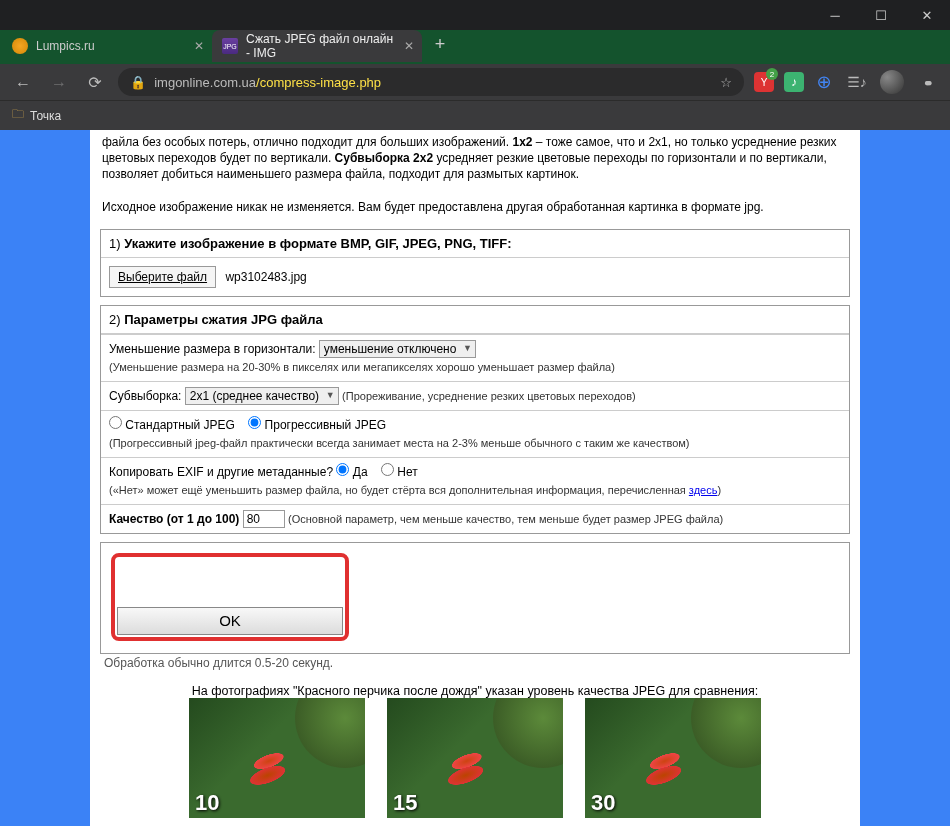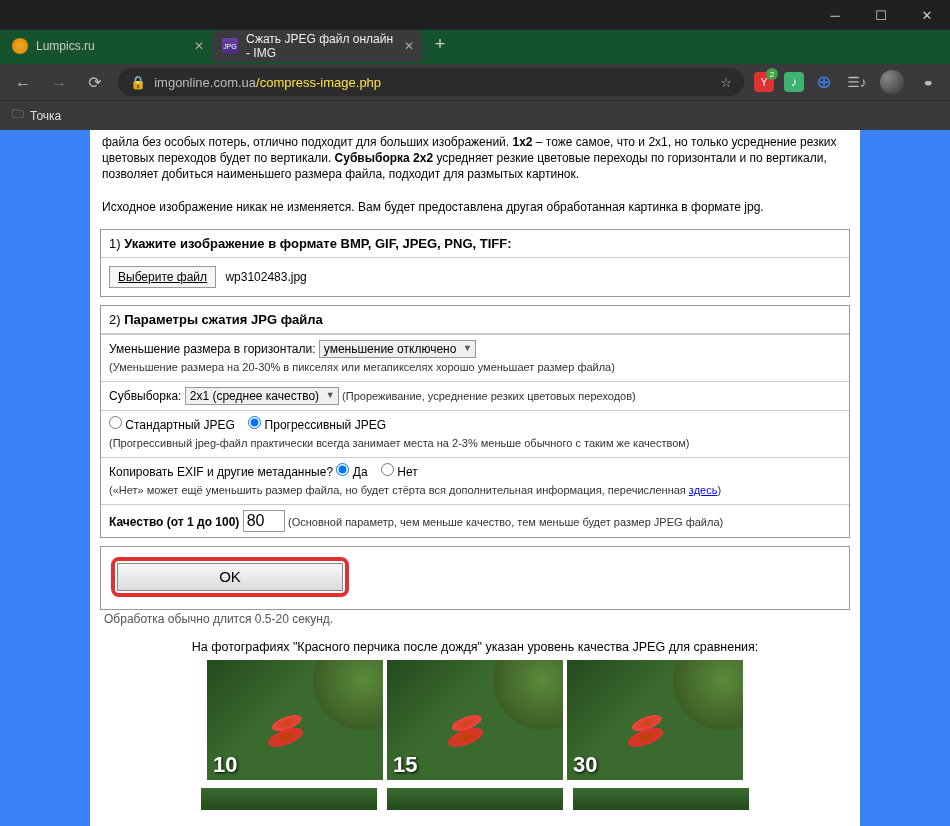--- a/index.html
+++ b/index.html
@@ -52,30 +52,30 @@
   .file-name { margin-left: 6px; }
 
   .row { padding: 5px 8px; border-top: 1px solid #ccc; line-height: 1.5; }
   .row:first-child { border-top: none; }
   .row label { font-size: 12px; }
   .sel { border: 1px solid #999; background: #efefef; font-size: 12px; padding: 1px 18px 1px 4px; appearance: none; position:relative; }
   .sel-wrap { position:relative; display:inline-block; }
   .sel-wrap::after { content:"▼"; position:absolute; right:4px; top:2px; font-size:9px; color:#555; pointer-events:none;}
   .hint { color: #333; font-size: 11px; }
   .radio-lbl { margin-right: 10px; }
-  .qinput { width: 42px; border: 1px solid #999; padding: 1px 3px; font-size:16px; }
+  .qinput { width: 42px; border: 1px solid #999; padding: 1px 3px; font-size:12px; }
   .link { color: #0000EE; text-decoration: underline; }
 
   .okwrap { border: 1px solid #999; margin: 4px 10px 2px 10px; padding: 10px; position: relative; }
   .ok-highlight { border: 4px solid #e03030; border-radius: 8px; padding: 2px; display:inline-block; margin-bottom: 2px;}
-  .ok-btn { width: 226px; height: 28px; background: linear-gradient(#f8f8f8,#dcdcdc); border: 1px solid #888; font-size: 15px; }
+  .ok-btn { width: 226px; height: 28px; background: linear-gradient(#f8f8f8,#dcdcdc); border: 1px solid #888; font-size: 15px; margin-top: 48px; }
   .proc { font-size: 12px; color: #555; margin: 2px 14px 10px 14px; }
 
   .cmp-title { text-align: center; font-size: 12.5px; margin-top: 14px; }
-  .thumbs { display: flex; justify-content: center; gap: 4px; margin-top: 6px; }
+  .thumbs { display: flex; justify-content: center; gap: 22px; }
   .thumb { width: 176px; height: 120px; position: relative; background: linear-gradient(135deg,#244a1e 0%,#3a6a2e 40%); overflow:hidden; }
   .thumb::before { content:""; position:absolute; left:45px; top:40px; width:60px; height:55px; background: radial-gradient(ellipse 45px 18px at 30px 38px, #b40 0%, #d33 40%, transparent 42%), radial-gradient(ellipse 38px 15px at 36px 25px, #c41 0%, #e44 40%, transparent 42%); transform: rotate(-20deg);}
   .thumb::after { content:""; position:absolute; right:-30px; top:-30px; width:100px; height:100px; background: radial-gradient(#5c8a3a,#2e4a1e); border-radius:50%;}
   .thumb .q { position:absolute; left:6px; bottom:2px; color:#fff; font-size:22px; font-weight:bold; text-shadow: 1px 1px 3px #000; z-index:2;}
 
   .thumbs2 { display: flex; justify-content: center; gap: 10px; margin-top: 8px; }
   .thumb2 { width: 176px; height: 22px; background: linear-gradient(#3a6a2e,#244a1e); }
 </style>
 </head>
 <body>

